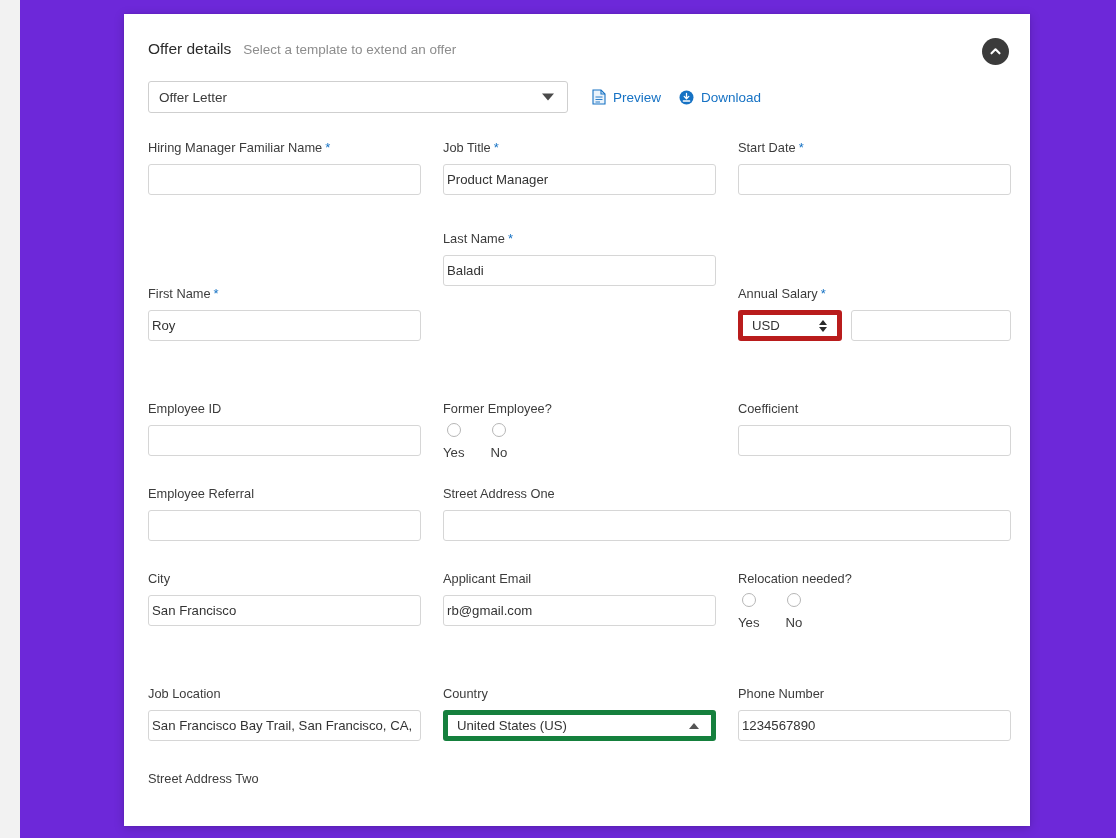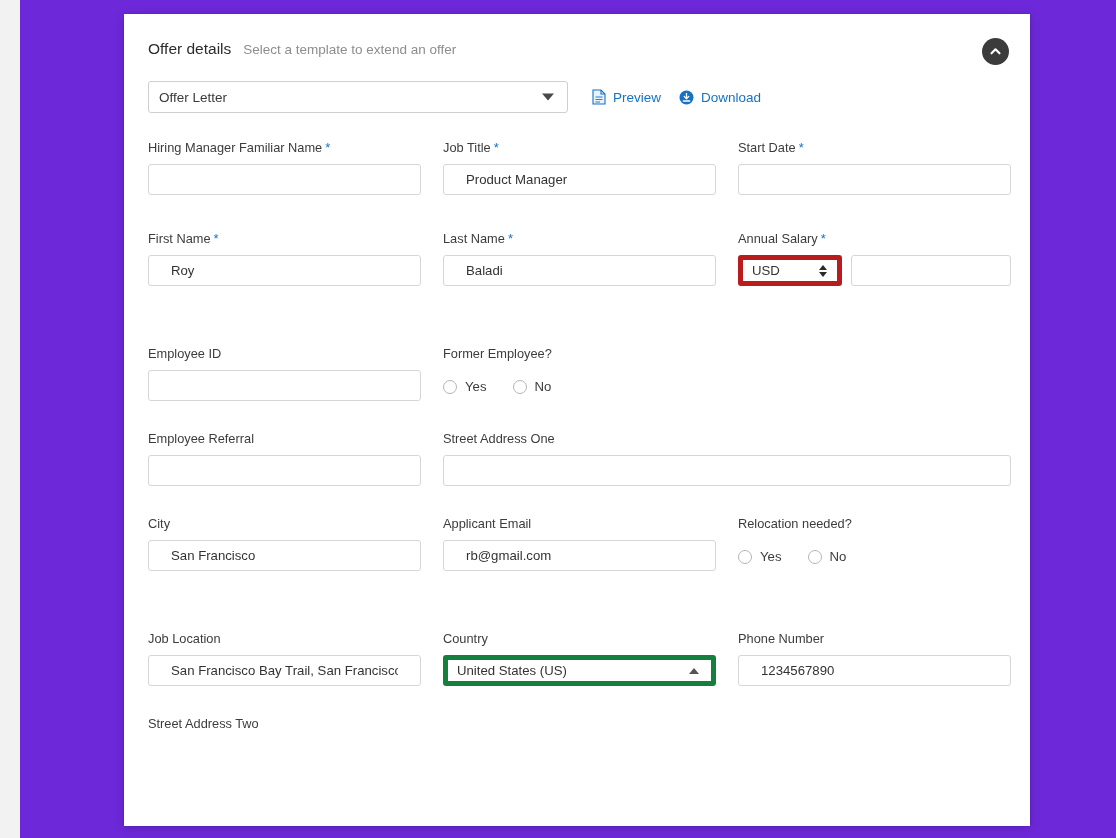--- a/index.html
+++ b/index.html
@@ -133,21 +133,21 @@
     color: #1672c4;
     font-size: 13px;
     margin-left: 3px;
   }
   input.fin, .fakeinput {
     width: 100%;
     height: 31px;
     border: 1px solid #d6d6d6;
     border-radius: 3px;
     background: #fff;
-    padding: 0 22px;
+    padding: 0 3px;
     font-size: 13.2px;
     color: #333;
     font-family: "Liberation Sans", sans-serif;
     outline: none;
     display: flex;
     align-items: center;
   }
   input.fin::placeholder { color: #b9b9b9; }
 
   .rowgap { height: 36px; }
@@ -219,20 +219,21 @@
     align-items: center;
     gap: 26px;
     height: 31px;
     padding-top: 2px;
   }
   .radio-opt {
     display: flex;
     align-items: center;
     gap: 8px;
     cursor: pointer;
+    flex-direction: column;
   }
   .radio-dot {
     width: 14px; height: 14px;
     border: 1px solid #b6b6b6;
     border-radius: 50%;
     background: #fff;
     display:block;
   }
   .radio-lbl {
     font-size: 13.2px;
@@ -306,31 +307,31 @@
             <label class="flab">
               <span>Start Date</span><span class="req">*</span>
             </label>
             <input class="fin" type="text" value="" style="">
           </div>
         </div>
 
         <div class="rowgap"></div>
 
         <div class="row">
+          <div class="field col2">
+            <label class="flab">
+              <span>Last Name</span><span class="req">*</span>
+            </label>
+            <input class="fin" type="text" value="Baladi" style="">
+          </div>
           <div class="field col1">
             <label class="flab">
               <span>First Name</span><span class="req">*</span>
             </label>
             <input class="fin" type="text" value="Roy" style="">
-          </div>
-          <div class="field col2">
-            <label class="flab">
-              <span>Last Name</span><span class="req">*</span>
-            </label>
-            <input class="fin" type="text" value="Baladi" style="">
           </div>
           <div class="field col3">
             <label class="flab">
               <span>Annual Salary</span><span class="req">*</span>
             </label>
             <div class="salary-wrap">
               <div class="currency-select">
                 <span>USD</span>
                 <span class="spin">
                     <i class="up"></i>
@@ -358,20 +359,24 @@
               <span class="radio-opt">
                 <span class="radio-dot"></span>
                 <span class="radio-lbl">Yes</span>
               </span>
               <span class="radio-opt">
                 <span class="radio-dot"></span>
                 <span class="radio-lbl">No</span>
               </span>
             </div>
           </div>
+          <div class="field col3">
+            <label class="flab">Coefficient</label>
+            <input class="fin" type="text" value="" style="">
+          </div>
         </div>
 
         <div class="rowgap-sm"></div>
 
         <div class="row">
           <div class="field col1">
             <label class="flab">Employee Referral</label>
             <input class="fin" type="text" value="" style="">
           </div>
           <div class="field col2wide">

